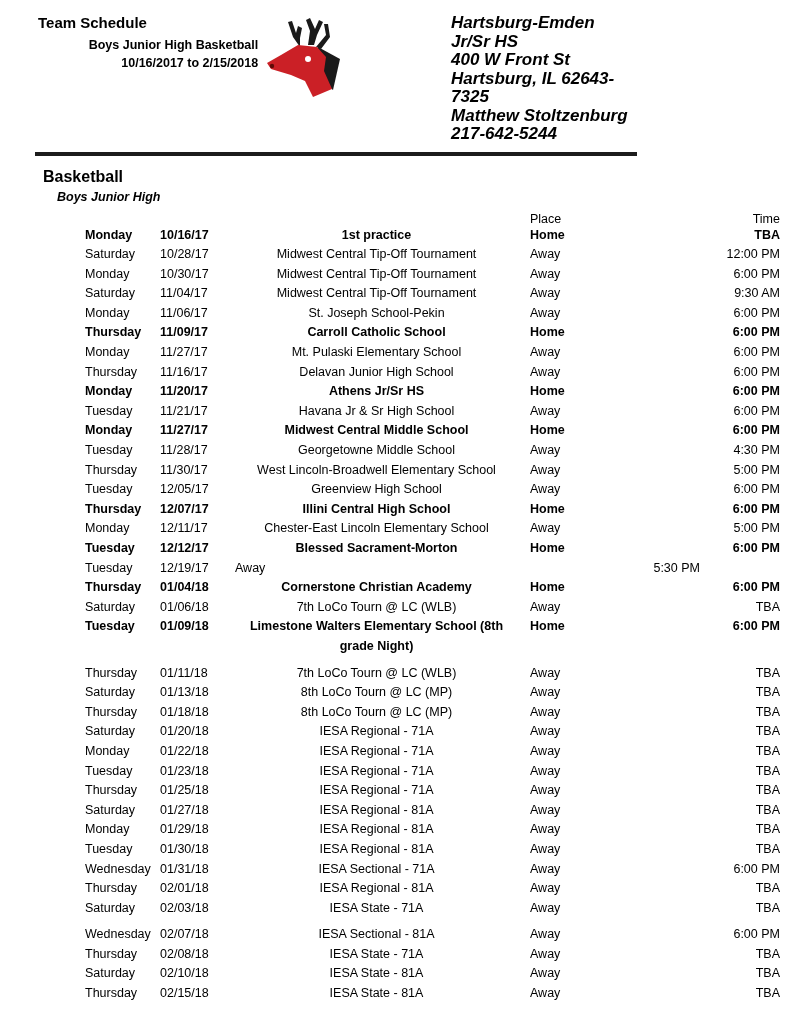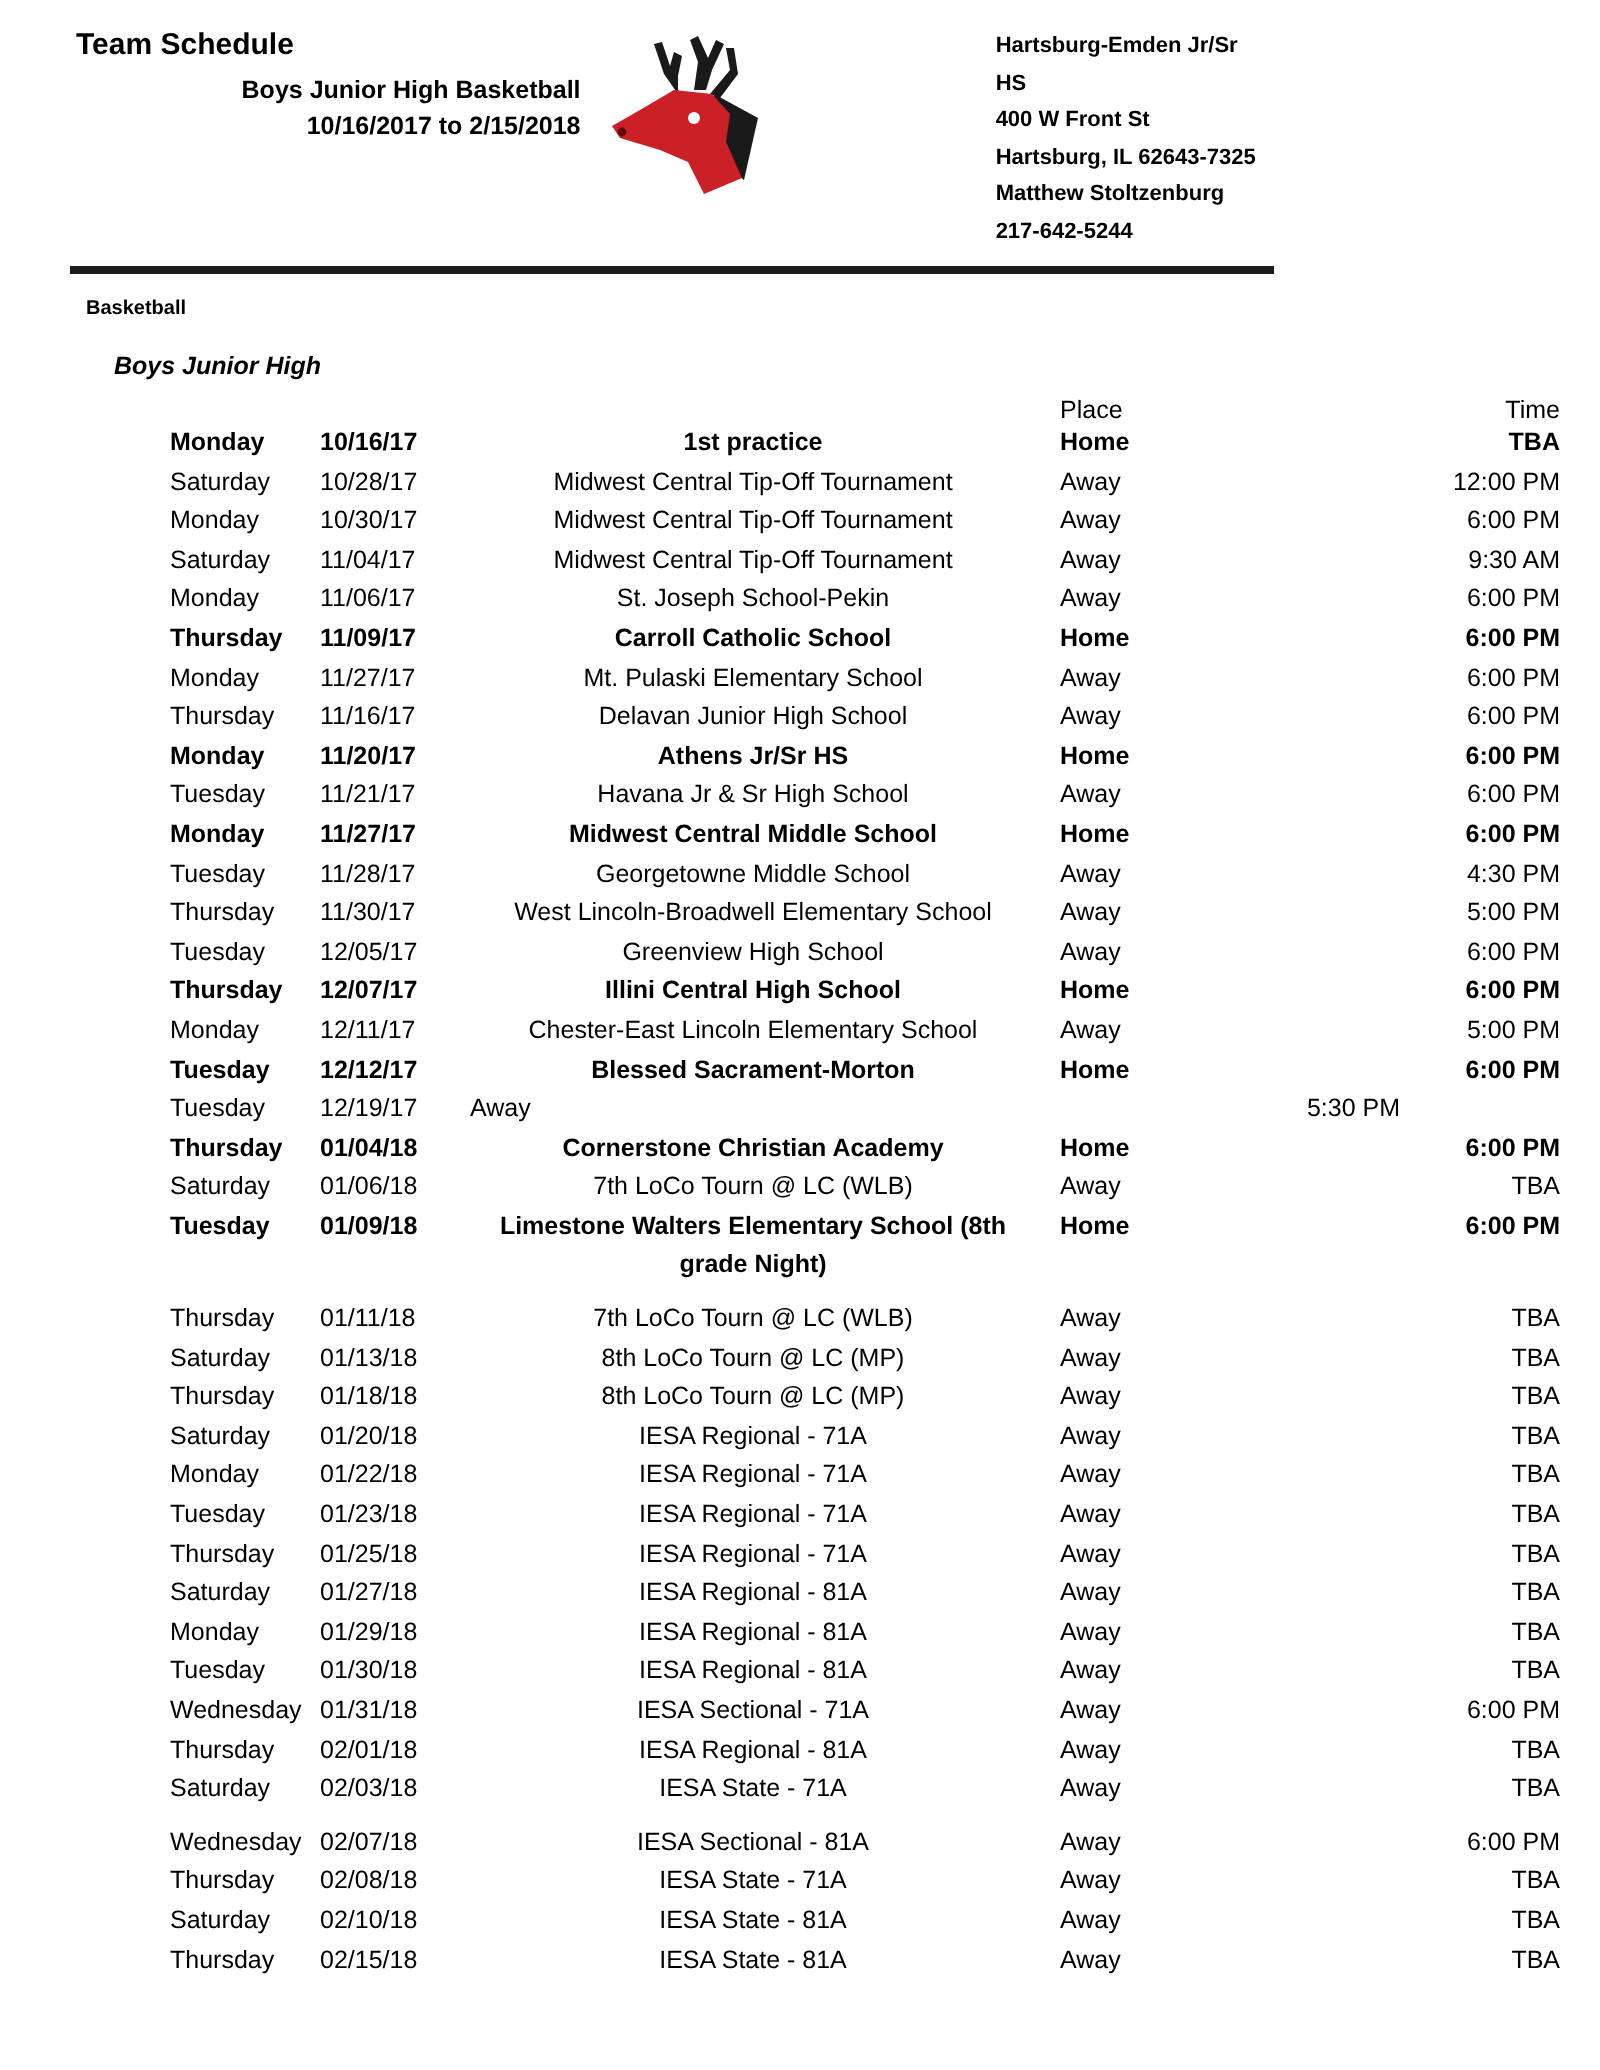--- a/index.html
+++ b/index.html
@@ -12,32 +12,32 @@
     overflow: hidden;
   }
   .page { width: 662px; height: 1035px; position: relative; }
 
   
   .header { display: flex; align-items: flex-start; padding: 14px 30px 0 38px; }
   .header-left { width: 262px; }
   .h-title { font-weight: bold; font-size: 15px; margin-bottom: 5px; }
   .h-sub { font-weight: bold; font-size: 12.5px; line-height: 18px; text-align: right; }
   .logo-wrap { width: 120px; display: flex; justify-content: center; padding-top: 2px; }
-  .header-right { margin-left: 92px; font-weight: bold; font-size: 11px; line-height: 18.5px; }
+  .header-right { margin-left: 92px; font-weight: bold; font-size: 17px; line-height: 18.5px; font-style: italic; }
 
   .rule {
     height: 4px;
     border-top: 3px solid #1c1c1c;
     border-bottom: 1.5px solid #1c1c1c;
     margin: 8px 25px 0 35px;
   }
 
   
-  .section-title { font-weight: bold; font-size: 10px; margin: 12px 0 2px 43px; }
-  .section-sub { font-weight: bold; font-style: italic; font-size: 12.5px; margin: 16px 0 8px 57px; }
+  .section-title { font-weight: bold; font-size: 16px; margin: 12px 0 2px 43px; }
+  .section-sub { font-weight: bold; font-style: italic; font-size: 12.5px; margin: 4px 0 8px 57px; }
 
   
   .table { margin-left: 85px; }
   .row {
     display: grid;
     grid-template-columns: 75px 75px 295px 170px 80px;
     line-height: 19.6px;
   }
   .row.bold { font-weight: bold; }
   .row.gap { margin-top: 7px; }

